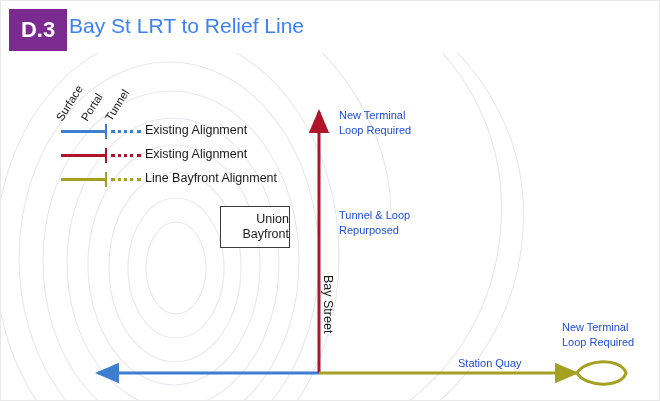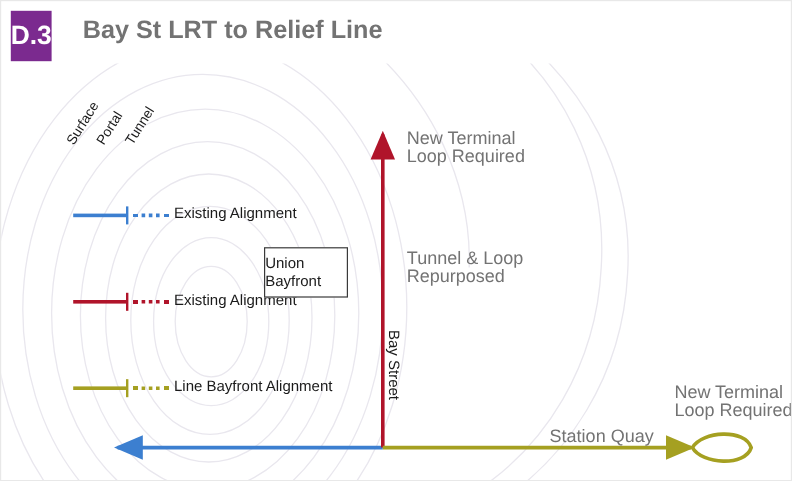--- a/index.html
+++ b/index.html
@@ -17,59 +17,58 @@
     background: #ffffff;
     overflow: hidden;
     border: 1px solid #e8e8e8;
     box-sizing: border-box;
   }
   
   #badge {
     position: absolute;
     left: 8px;
     top: 8px;
-    width: 34px;
+    width: 58px;
     height: 42px;
     background: #7b2a8f;
     color: #ffffff;
     font-size: 22px;
     font-weight: bold;
     display: flex;
     align-items: center;
     justify-content: center;
     letter-spacing: 0px;
   }
   #title {
     position: absolute;
     left: 68px;
     top: 13px;
-    color: #737373;
+    color: #3b82f6;
     font-size: 21px;
-    font-weight: bold;
+    font-weight: normal;
     white-space: nowrap;
   }
   
   #bg-swirl {
     position: absolute;
     left: 0;
     top: 52px;
     width: 660px;
     height: 349px;
   }
   
   #legend {
     position: absolute;
     left: 60px;
     top: 120px;
     width: 250px;
   }
   .legend-row {
     position: relative;
     height: 24px;
-    margin-top: 48px;
   }
   .legend-label {
     position: absolute;
     left: 84px;
     top: 2px;
     font-size: 12.5px;
     color: #1a1a1a;
     white-space: nowrap;
   }
   .legend-line {
@@ -99,38 +98,38 @@
     position: absolute;
     font-size: 11.5px;
     color: #1a1a1a;
     transform: rotate(-58deg);
     transform-origin: left bottom;
     white-space: nowrap;
   }
   
   .map-label {
     position: absolute;
-    font-size: 15px;
-    color: #737373;
+    font-size: 11px;
+    color: #1d4ed8;
     line-height: 15px;
     white-space: nowrap;
   }
   #union-box {
     position: absolute;
     left: 219px;
     top: 205px;
     width: 68px;
     height: 40px;
     border: 1px solid #3a3a3a;
     background: #ffffff;
     font-size: 12.5px;
     color: #1a1a1a;
     display: flex;
     flex-direction: column;
-    align-items: flex-start;
+    align-items: flex-end;
     justify-content: center;
     line-height: 15px;
   }
   .vert-label {
     position: absolute;
     font-size: 12.5px;
     color: #1a1a1a;
     writing-mode: vertical-rl;
     white-space: nowrap;
   }

